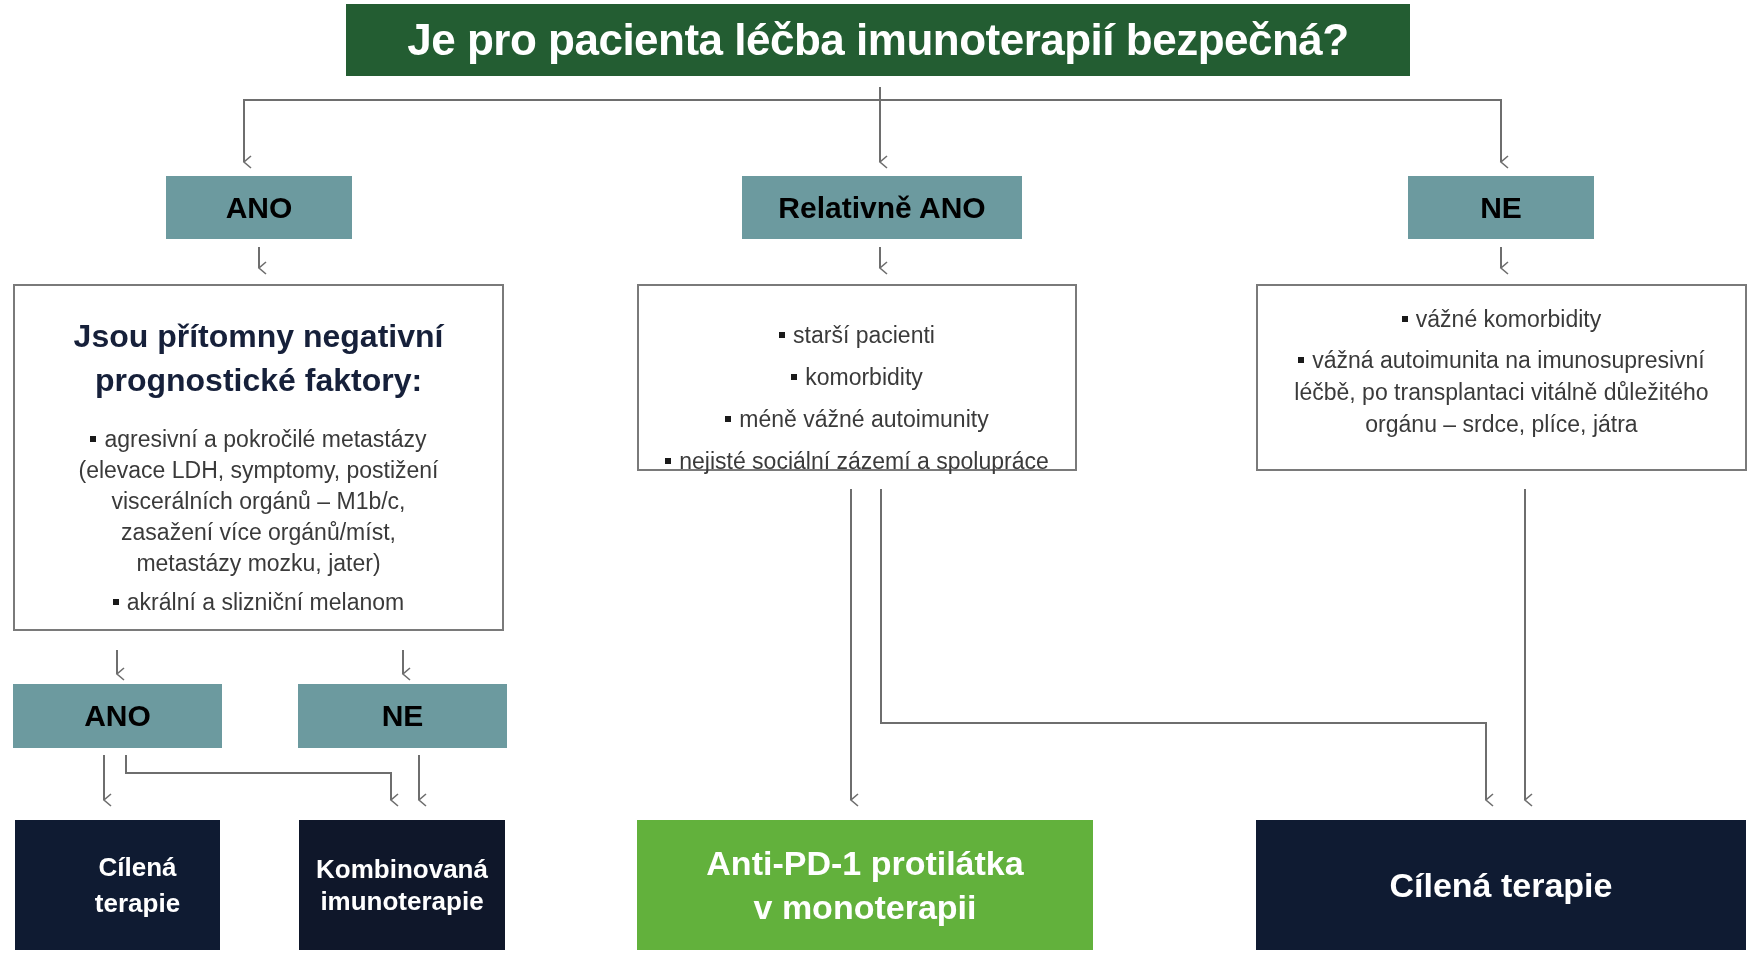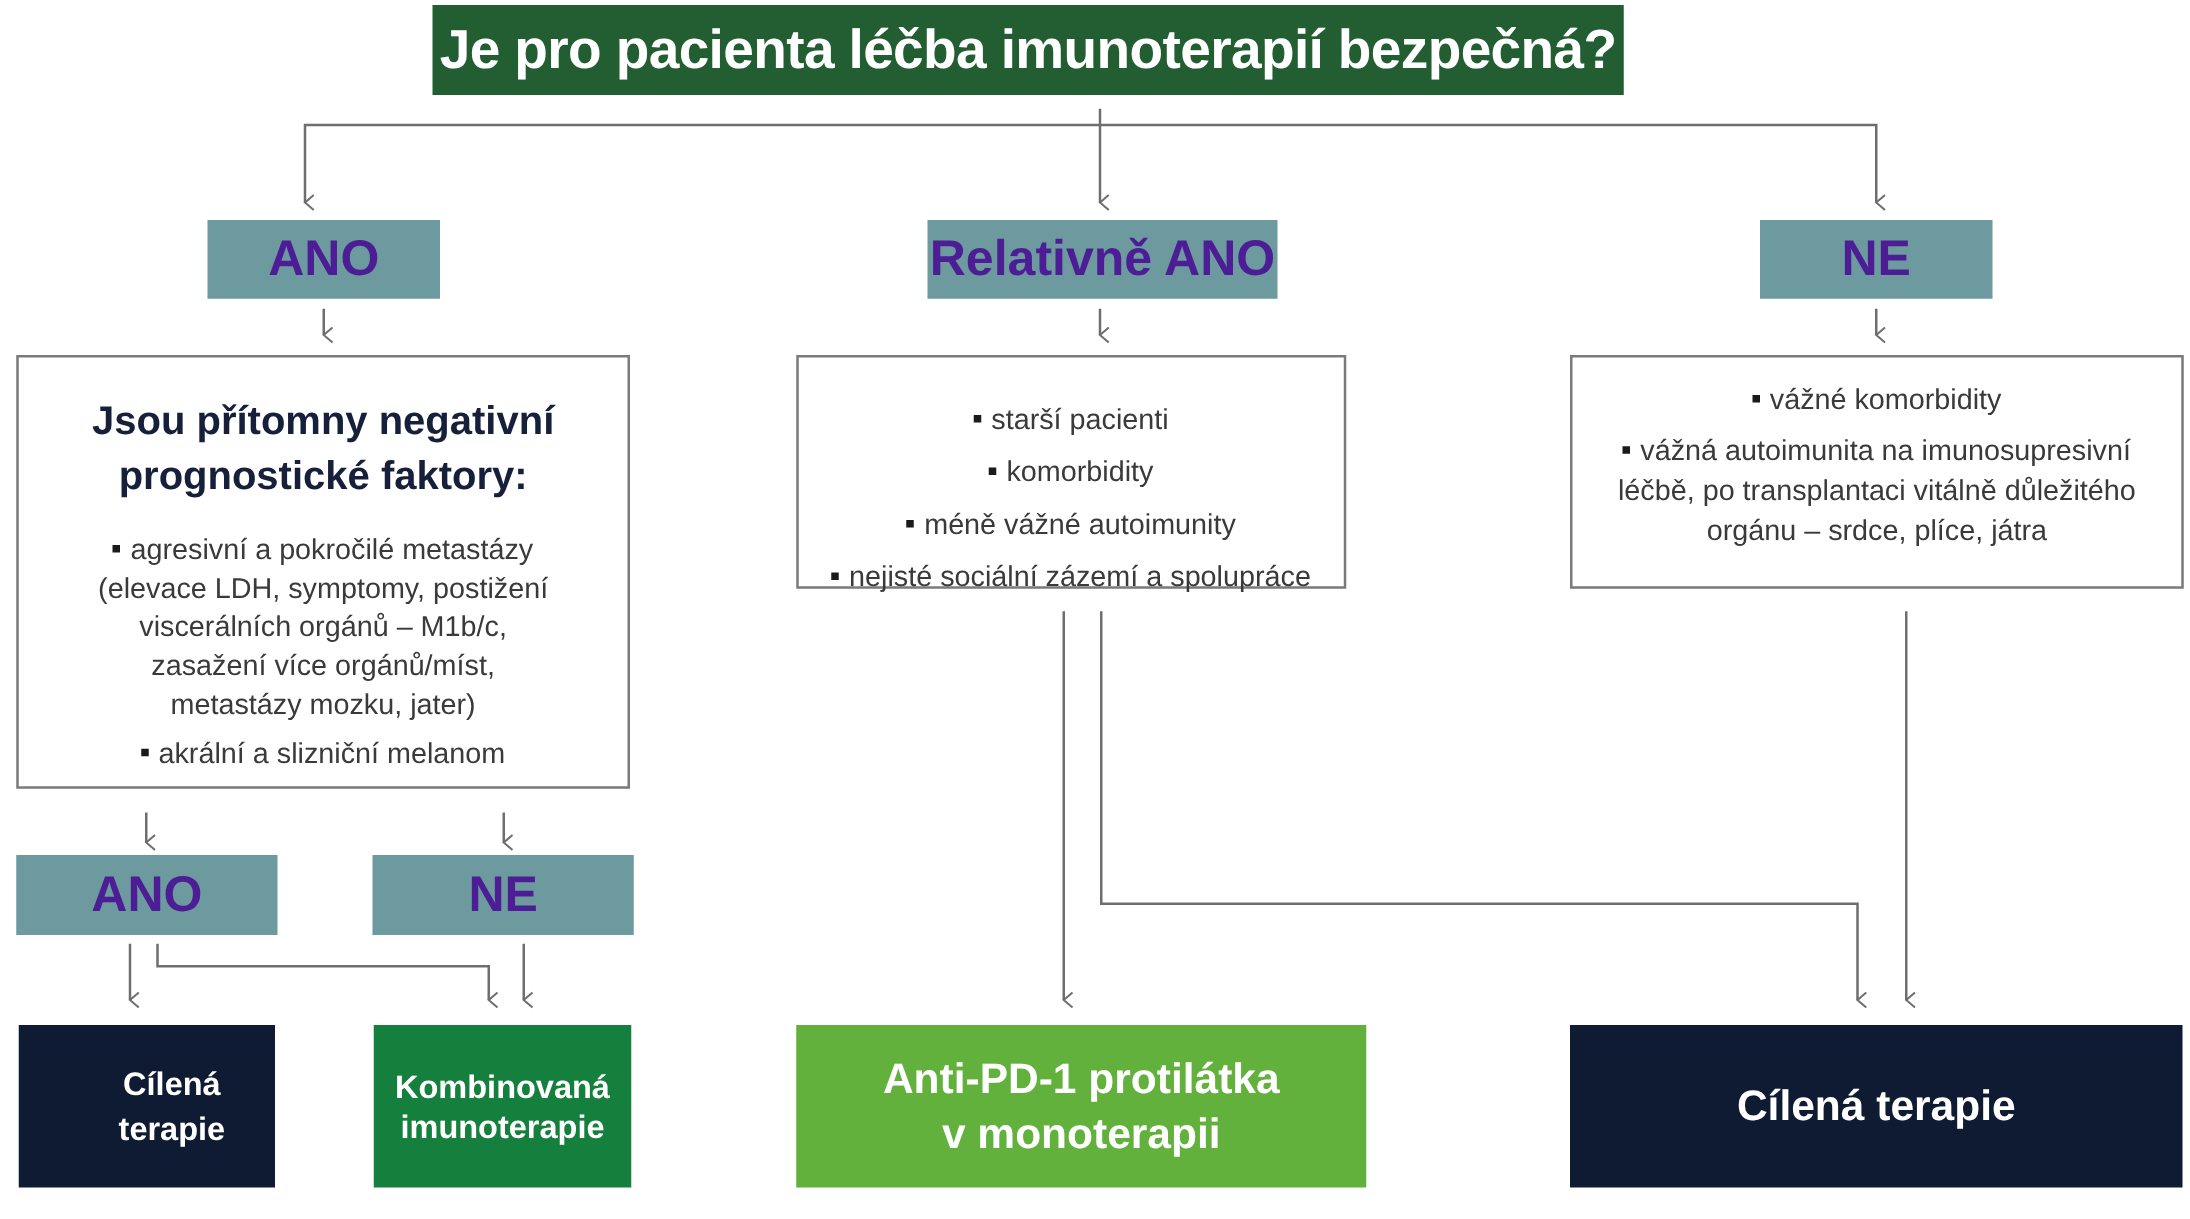--- a/index.html
+++ b/index.html
@@ -1,33 +1,33 @@
 <!DOCTYPE html>
 <html><head>
 <meta charset="utf-8">
 <style>
   html, body { margin: 0; padding: 0; background: #ffffff; }
   body { width: 1752px; height: 975px; position: relative; overflow: hidden;
          font-family: "Liberation Sans", "DejaVu Sans", sans-serif; }
   .abs { position: absolute; box-sizing: border-box; }
-  .header { left: 346px; top: 4px; width: 953px; height: 72px; background: #235d32;
+  .header { left: 346px; top: 4px; width: 1064px; height: 72px; background: #235d32;
             color: #fff; font-weight: bold; font-size: 44px; display: flex;
             align-items: center; justify-content: center; letter-spacing: -0.5px; }
-  .teal { background: #6c9a9f; color: #4c1d95; font-weight: bold; font-size: 40px;
+  .teal { background: #6c9a9f; color: #000000; font-weight: bold; font-size: 30px;
           display: flex; align-items: center; justify-content: center; }
   .panel { background: #fff; border: 2px solid #7a7a7a; color: #3a3a3a;
            display: flex; flex-direction: column; align-items: center; text-align: center; }
   .panel .heading { color: #16203a; font-weight: bold; font-size: 32px; line-height: 44px; margin-top: 28px; }
   .panel .item { font-size: 23px; line-height: 31px; }
   .bullet { display: inline-block; width: 6px; height: 6px; background: #1a1a1a;
             margin-right: 8px; vertical-align: middle; position: relative; top: -2px; }
   .result { color: #fff; font-weight: bold; display: flex; align-items: center;
             justify-content: center; text-align: center; }
   .navy { background: #0f1b32; }
-  .dkgreen { background: #15803d; }
+  .dkgreen { background: #0f172a; }
   .ltgreen { background: #62b13c; }
   svg.lines { position: absolute; left: 0; top: 0; }
 </style>
 </head>
 <body>
 
 <svg class="lines" width="1752" height="975">
   <defs>
     <marker id="arr" markerWidth="14" markerHeight="12" refX="7" refY="10" orient="auto-start-reverse" markerUnits="userSpaceOnUse">
       <path d="M1,3 L7,10 L13,3" fill="none" stroke="#6e6e6e" stroke-width="1.6"></path>

